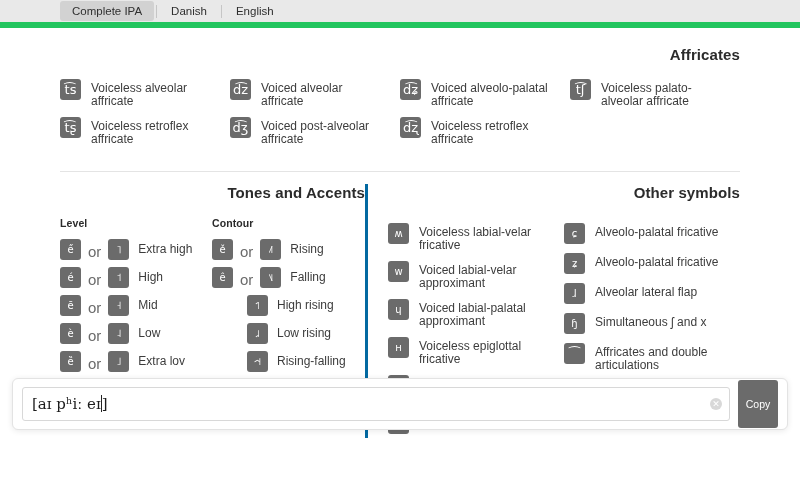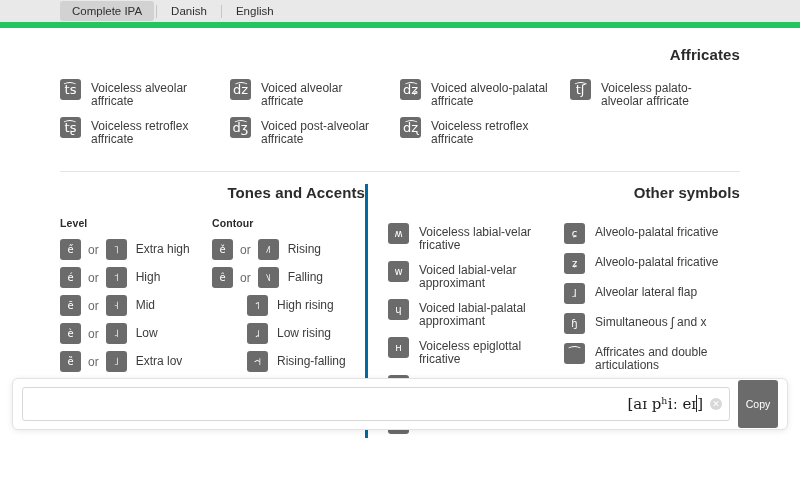--- a/index.html
+++ b/index.html
@@ -82,21 +82,21 @@
 
   .desc {
     font-size: 12px;
     line-height: 13px;
     color: #3c3c3c;
     margin-left: 10px;
     padding-top: 3px;
     max-width: 150px;
   }
   .orword {
-    font-size: 12px; color: #6a6a6a;
+    font-size: 15px; color: #6a6a6a;
     margin: 0 7px; padding-top: 4px;
   }
 
   
   .affr-cell { width: 170px; }
   .affr-cell .desc { max-width: 125px; }
 
   hr.divider {
     border: none;
     border-top: 1px solid #e4e4e4;
@@ -138,21 +138,20 @@
   .input-wrap {
     flex: 1 1 auto;
     position: relative;
     height: 34px;
     border: 1px solid #d8d8d8;
     border-radius: 3px;
     background: #fff;
     display: flex;
     align-items: center;
     padding: 0 26px 0 9px;
-    justify-content: flex-end;
   }
   .input-text {
     font-family: "DejaVu Serif", serif;
     font-size: 15px;
     color: #1c1c1c;
     white-space: nowrap;
     overflow: hidden;
   }
   .caret {
     display:inline-block;

